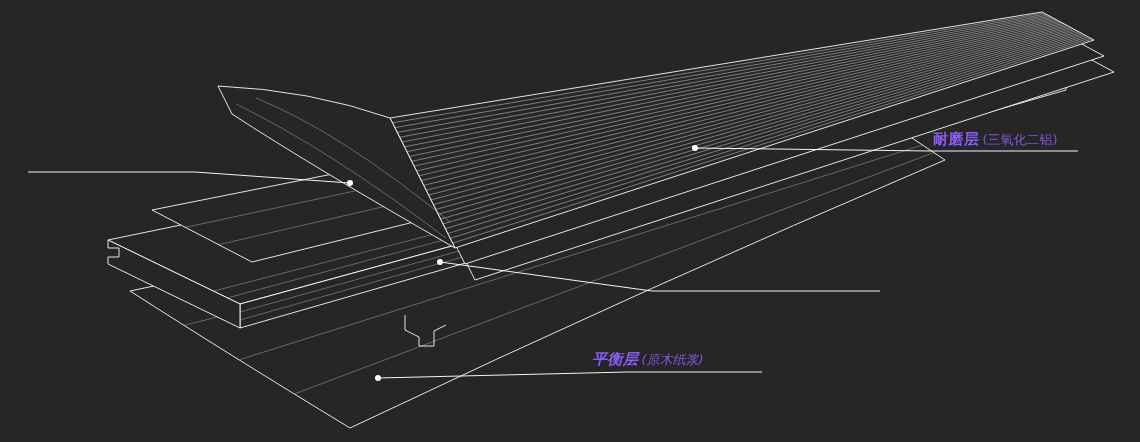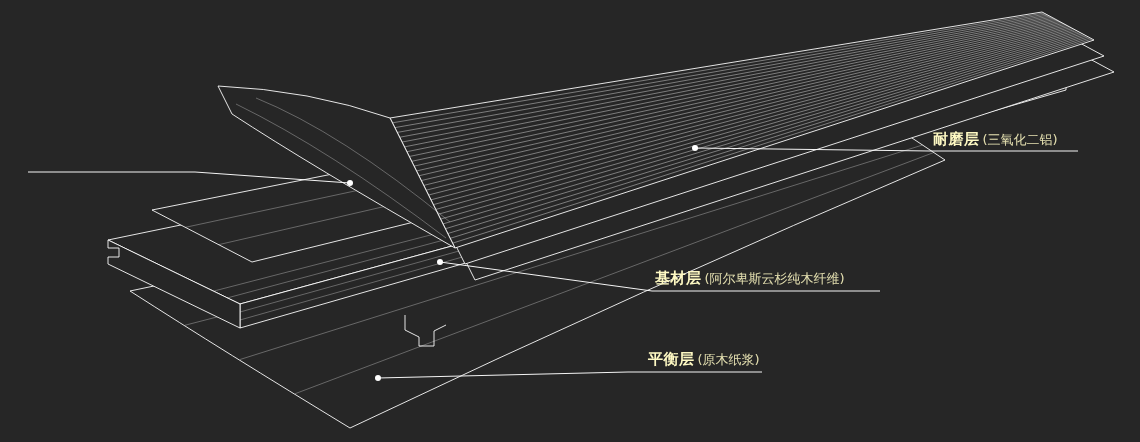--- a/index.html
+++ b/index.html
@@ -14,21 +14,21 @@
   
   .face{fill:#262626;stroke:rgba(255,255,255,.88);stroke-width:1;stroke-linejoin:round;}
   .edge{fill:none;stroke:rgba(255,255,255,.88);stroke-width:1;}
   .grain line,.grain path,line.grain,path.grain{stroke:rgba(255,255,255,.38);stroke-width:.8;fill:none;}
   .stripes line{stroke:rgba(255,255,255,.5);stroke-width:.8;}
   .leaders polyline{fill:none;stroke:rgba(255,255,255,.95);stroke-width:1;}
   .leaders circle{fill:#ffffff;stroke:none;}
   
   .layer-label{
     position:absolute;
-    color:#fef9c3;
+    color:#8b5cf6;
     white-space:nowrap;
     line-height:18px;
   }
   .layer-label .lname{font-size:15px;font-weight:bold;letter-spacing:.5px;}
   .layer-label .ldetail{font-size:13px;font-weight:normal;opacity:.88;margin-left:3px;}
 </style>
 </head>
 <body>
 
 <div class="stage">
@@ -118,21 +118,18 @@
       <circle cx="440" cy="262" r="3"></circle>
       <circle cx="378" cy="378" r="3"></circle>
     </g>
   </svg>
 
 
   <div class="layer-label" style="left:933px;top:130px;">
     <span class="lname">耐磨层</span><span class="ldetail">(三氧化二铝)</span>
   </div>
 
-  <div class="layer-label" style="left:655px;top:269px;">
-    <span class="lname">基材层</span><span class="ldetail">(阿尔卑斯云杉纯木纤维)</span>
-  </div>
 
-  <div class="layer-label" style="left:648px;top:350px;">
+  <div class="layer-label" style="left:592px;top:350px;font-style:italic;">
     <span class="lname">平衡层</span><span class="ldetail">(原木纸浆)</span>
   </div>
 
 </div>
 
 </body></html>

